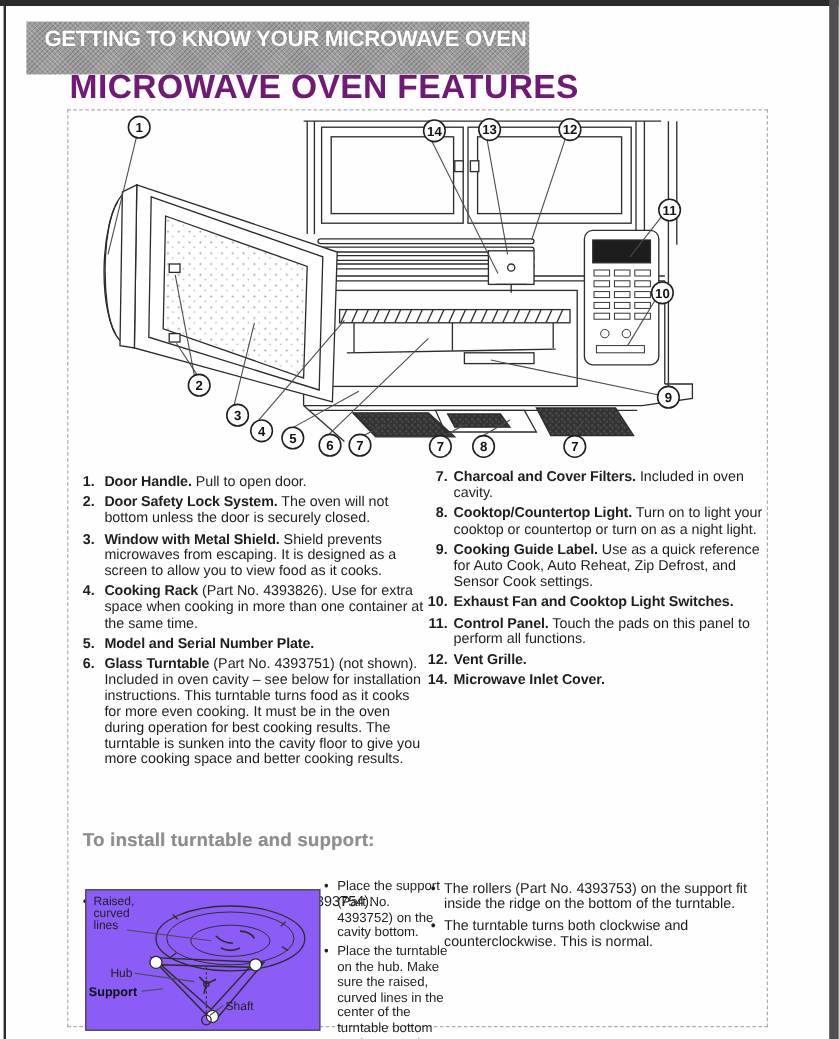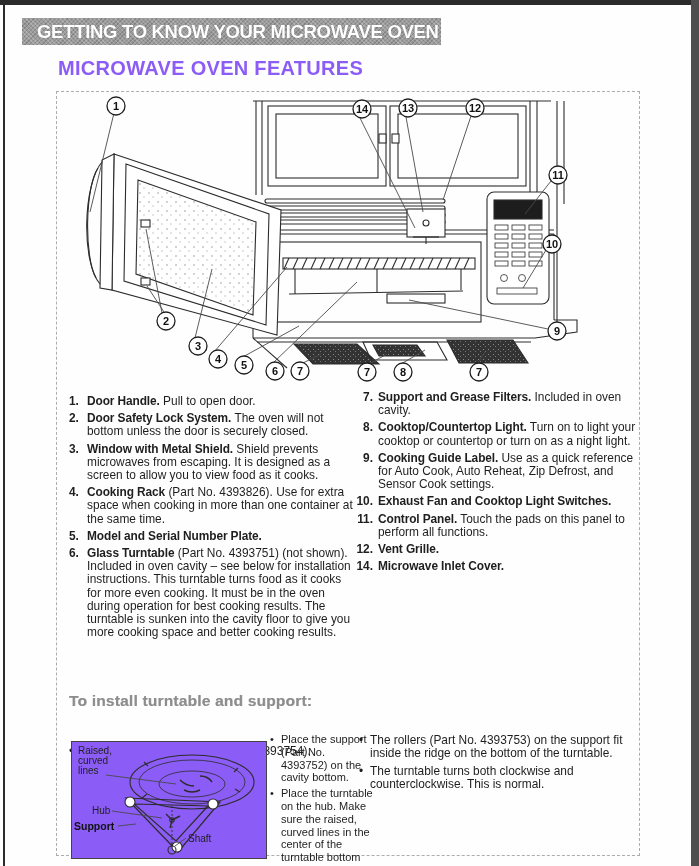--- a/index.html
+++ b/index.html
@@ -6,32 +6,32 @@
   body{
     width:699px;height:866px;position:relative;overflow:hidden;
     background:#fefefe;color:#1e1e1e;
     font-family:"Liberation Sans", sans-serif;
   }
   .edge-top{position:absolute;left:0;top:0;width:699px;height:5px;background:#2b2b2b;}
   .edge-left{position:absolute;left:3px;top:0;width:2px;height:866px;background:#2b2b2b;}
   .edge-right{position:absolute;left:691px;top:0;width:8px;height:866px;background:#4f4f4f;}
 
   .banner{
-    position:absolute;left:22px;top:18px;width:419px;height:27px;
+    position:absolute;left:22px;top:18px;width:419px;height:44px;
     line-height:27px;padding-left:15px;box-sizing:border-box;
     font-size:18.5px;font-weight:bold;letter-spacing:-0.3px;color:#fff;
     background-color:#9c9c9c;
     background-image:
       repeating-linear-gradient(45deg, rgba(255,255,255,.20) 0 1px, transparent 1px 3px),
       repeating-linear-gradient(-45deg, rgba(0,0,0,.16) 0 1px, transparent 1px 3px);
     text-shadow:0 0 1px rgba(0,0,0,.25);
   }
   .title{
     position:absolute;left:58px;top:57px;
-    font-size:20px;font-weight:bold;letter-spacing:0.3px;color:#8b5cf6;
+    font-size:28px;font-weight:bold;letter-spacing:0.3px;color:#701a75;
   }
   .content-box{
     position:absolute;left:56px;top:91px;width:582px;height:763px;
     border:1px dashed #adadad;
   }
   .dsvg{position:absolute;left:0;top:0;}
 
   .col{position:absolute;font-size:11.9px;line-height:13.2px;}
   .col-left{left:12px;top:299px;width:288px;}
   .col-right{left:299px;top:299px;width:284px;}
@@ -274,21 +274,21 @@
     </div>
     <div class="feat">
       <span class="fnum">6.</span>
       <span class="fbody"><b>Glass Turntable</b> <span>(Part No. 4393751) (not shown). Included in oven cavity – see below for installation instructions. This turntable turns food as it cooks for more even cooking. It must be in the oven during operation for best cooking results. The turntable is sunken into the cavity floor to give you more cooking space and better cooking results.</span></span>
     </div>
   </div>
 
   <div class="col col-right">
     <div class="feat" style="margin-top:0;">
       <span class="fnum">7.</span>
-      <span class="fbody"><b>Support and Grease Filters.</b> <span>Included in oven cavity.</span></span>
+      <span class="fbody"><b>Charcoal and Cover Filters.</b> <span>Included in oven cavity.</span></span>
     </div>
     <div class="feat">
       <span class="fnum">8.</span>
       <span class="fbody"><b>Cooktop/Countertop Light.</b> <span>Turn on to light your cooktop or countertop or turn on as a night light.</span></span>
     </div>
     <div class="feat">
       <span class="fnum">9.</span>
       <span class="fbody"><b>Cooking Guide Label.</b> <span>Use as a quick reference for Auto Cook, Auto Reheat, Zip Defrost, and Sensor Cook settings.</span></span>
     </div>
     <div class="feat">

